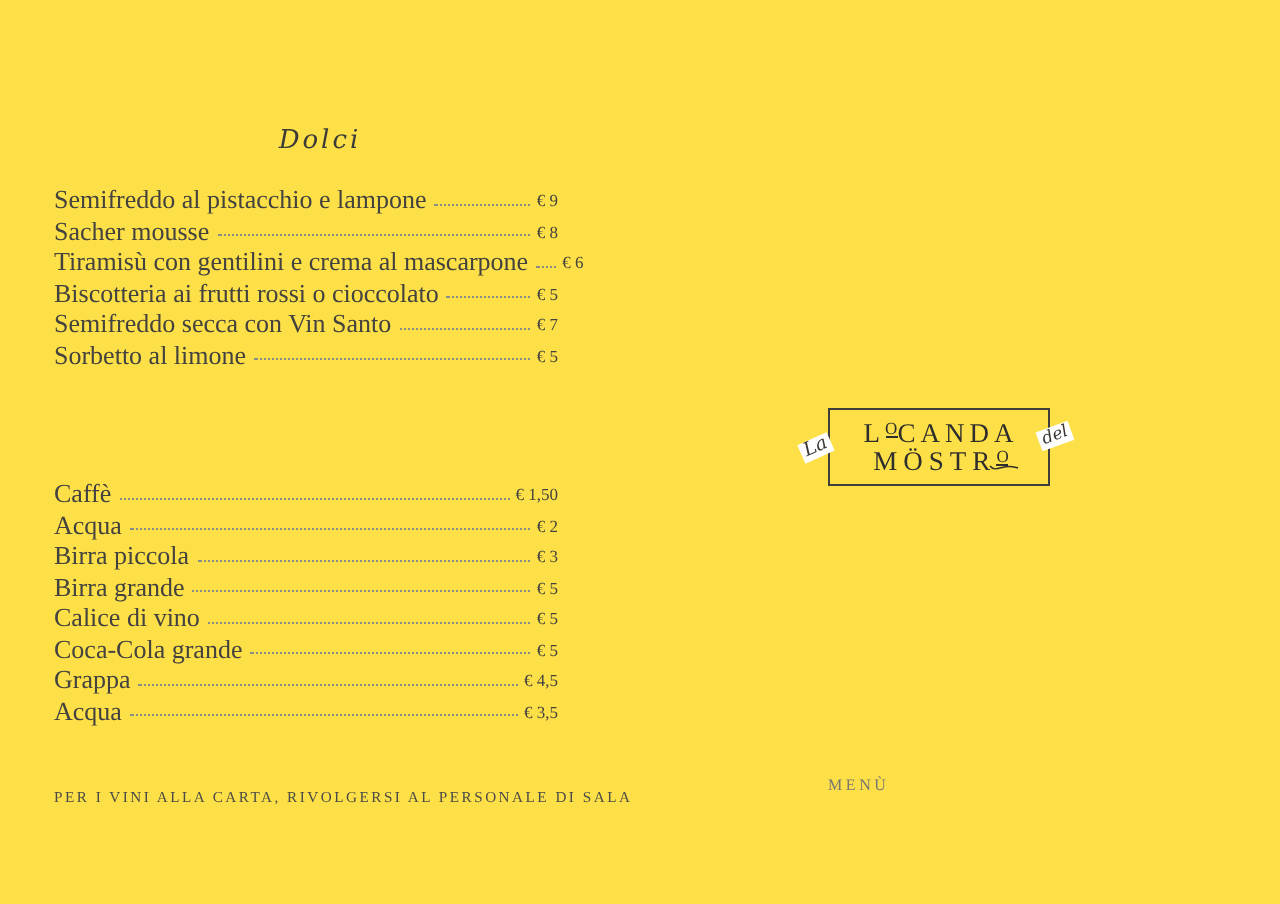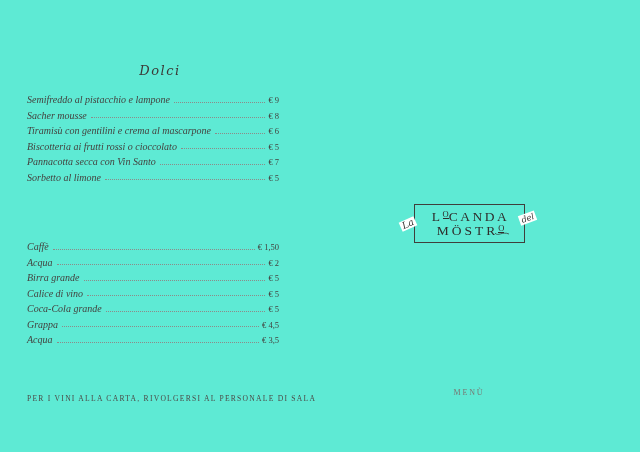--- a/index.html
+++ b/index.html
@@ -1,19 +1,19 @@
 <!DOCTYPE html>
 <html><head>
 <meta charset="utf-8">
 <style>
   html,body{margin:0;padding:0;background:#fff;}
   .canvas{
     position:relative;
     width:640px;height:452px;
-    background:#5eead4;
+    background:#fde047;
     font-family:"Liberation Serif", serif;
     color:#403e3b;
     overflow:hidden;
   }
   
   .script-heading{
     position:absolute;left:0;width:320px;
     margin:0;text-align:center;
     font-family:"DejaVu Serif", serif;
     font-style:italic;font-weight:400;
@@ -23,23 +23,22 @@
   .heading-dolci{top:63px;}
   .heading-bevande{top:207px;}
   .menu-list{position:absolute;left:27px;width:252px;}
   .list-dolci{top:90px;}
   .list-bevande{top:237px;}
   .menu-row{
     display:flex;align-items:flex-end;
     height:15.45px;
   }
   .item-name{
-    font-size:10px;line-height:10px;white-space:nowrap;
+    font-size:13px;line-height:10px;white-space:nowrap;
     color:#44423f;
-    font-style:italic;
   }
   .leader{
     flex:1 1 auto;
     border-bottom:1px dotted #8d8b88;
     margin:0 3px 2.5px 4px;
     min-width:10px;
   }
   .item-price{
     font-size:8.5px;line-height:10px;white-space:nowrap;
     color:#44423f;
@@ -89,21 +88,20 @@
     font-size:9.5px;
     transform:rotate(-24deg);
   }
   .logo-del{
     right:-12px;top:8px;
     font-size:8.5px;
     transform:rotate(-20deg);
   }
   .menu-label{
     position:absolute;left:414px;top:388px;width:110px;
-    text-align:center;
     font-size:8px;letter-spacing:1.8px;
     color:#797672;
   }
 </style>
 </head>
 <body>
 
 <div class="canvas">
 
   <h2 class="script-heading heading-dolci">Dolci</h2>
@@ -123,21 +121,21 @@
         <span class="item-name">Tiramisù con gentilini e crema al mascarpone</span>
         <span class="leader"></span>
         <span class="item-price">€ 6</span>
       </div>
       <div class="menu-row">
         <span class="item-name">Biscotteria ai frutti rossi o cioccolato</span>
         <span class="leader"></span>
         <span class="item-price">€ 5</span>
       </div>
       <div class="menu-row">
-        <span class="item-name">Pannacotta secca con Vin Santo</span>
+        <span class="item-name">Semifreddo secca con Vin Santo</span>
         <span class="leader"></span>
         <span class="item-price">€ 7</span>
       </div>
       <div class="menu-row">
         <span class="item-name">Sorbetto al limone</span>
         <span class="leader"></span>
         <span class="item-price">€ 5</span>
       </div>
     </div>
 
@@ -145,20 +143,25 @@
   <div class="menu-list list-bevande">
       <div class="menu-row">
         <span class="item-name">Caffè</span>
         <span class="leader"></span>
         <span class="item-price">€ 1,50</span>
       </div>
       <div class="menu-row">
         <span class="item-name">Acqua</span>
         <span class="leader"></span>
         <span class="item-price">€ 2</span>
+      </div>
+      <div class="menu-row">
+        <span class="item-name">Birra piccola</span>
+        <span class="leader"></span>
+        <span class="item-price">€ 3</span>
       </div>
       <div class="menu-row">
         <span class="item-name">Birra grande</span>
         <span class="leader"></span>
         <span class="item-price">€ 5</span>
       </div>
       <div class="menu-row">
         <span class="item-name">Calice di vino</span>
         <span class="leader"></span>
         <span class="item-price">€ 5</span>

